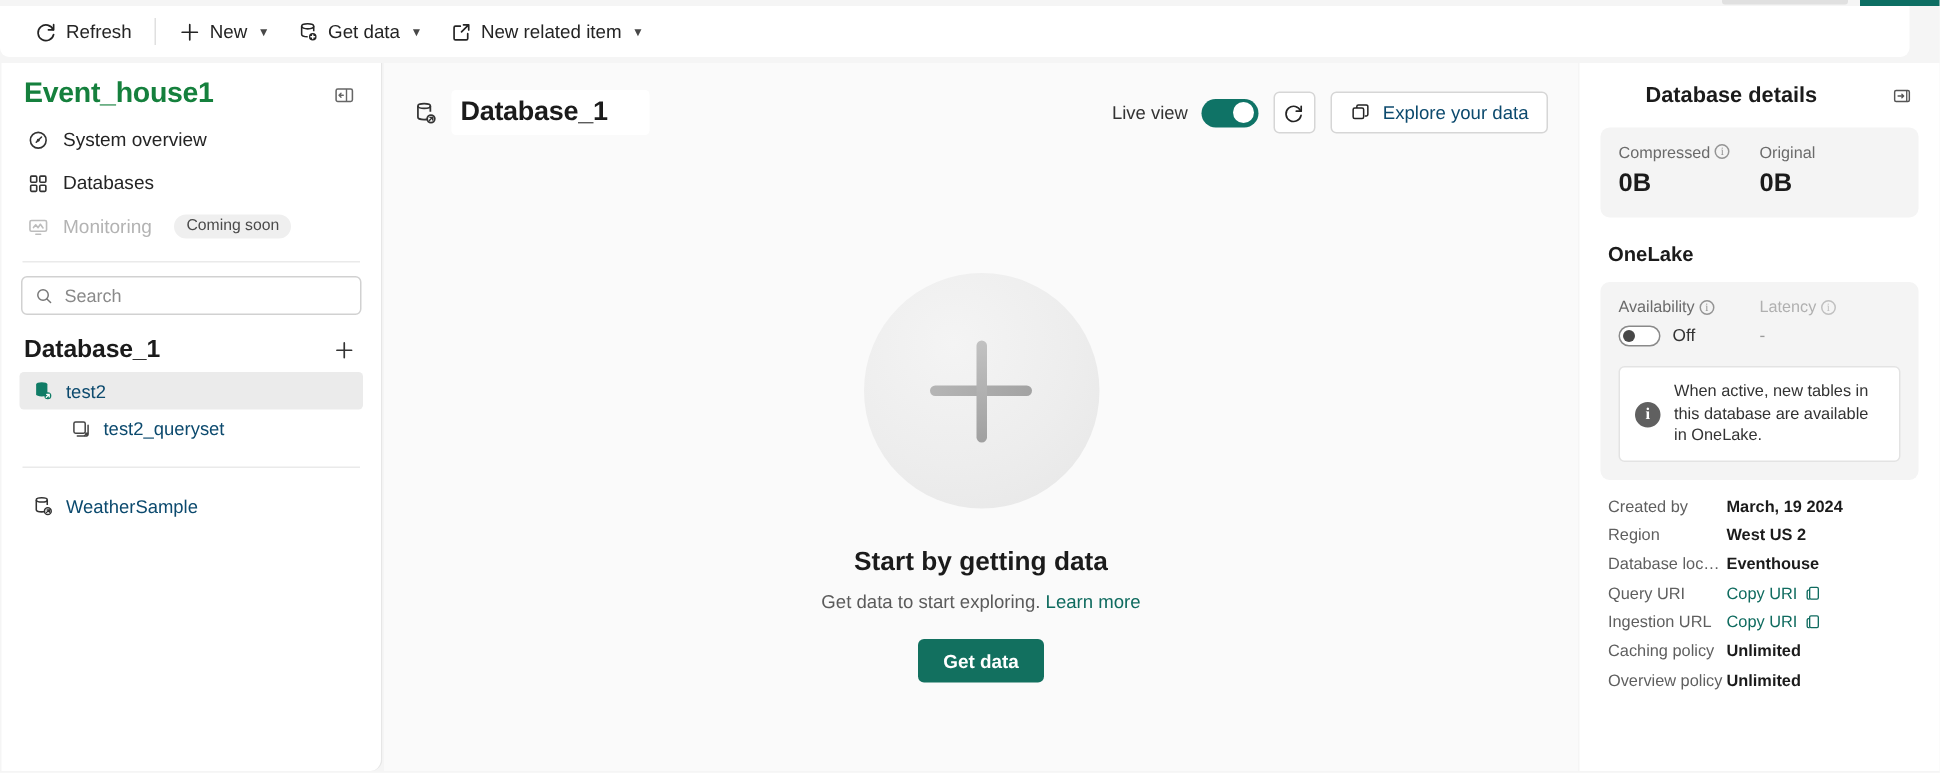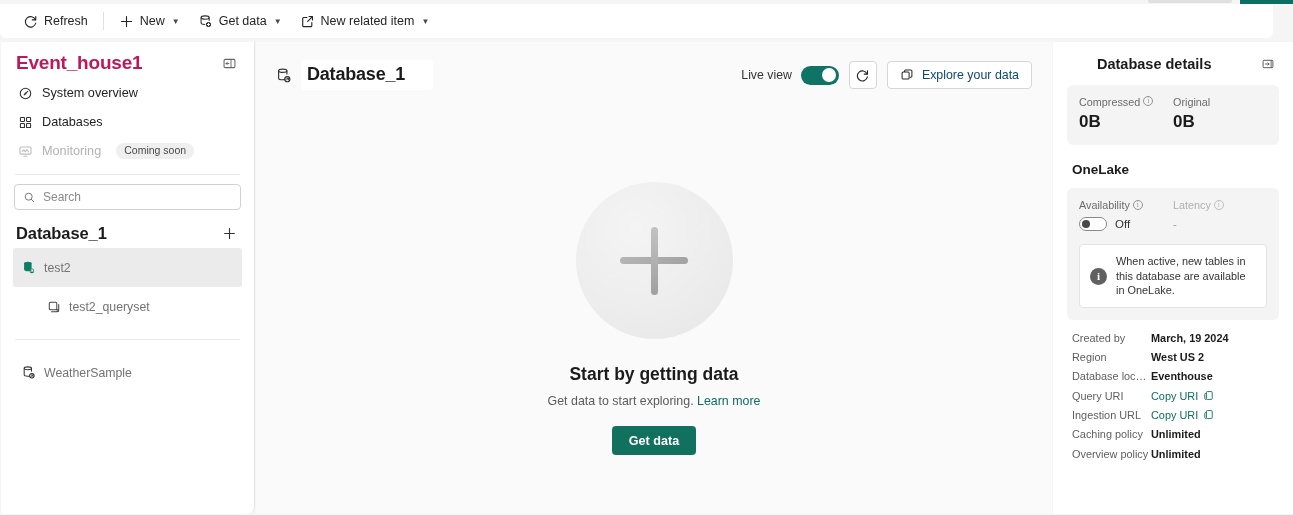--- a/index.html
+++ b/index.html
@@ -41,21 +41,21 @@
   #sidebar {
     position: absolute; top: 42px; left: 1px; width: 254px; height: 472px;
     background: #ffffff;
     border-radius: 0 0 8px 0;
     border-right: 1px solid #e6e6e6;
   }
   #sidebar-title-row {
     display: flex; align-items: center; justify-content: space-between;
     padding: 10px 14px 4px 15px;
   }
-  #sidebar-title { font-size: 19px; font-weight: 600; letter-spacing: -0.2px; color: #be185d; }
+  #sidebar-title { font-size: 19px; font-weight: 600; letter-spacing: -0.2px; color: #15803d; }
   #collapse-btn {
     width: 22px; height: 20px; display:flex; align-items:center; justify-content:center;
     cursor: pointer; border-radius: 3px;
   }
 
   .nav-item {
     display: flex; align-items: center; gap: 9px;
     height: 28px; margin: 1px 10px; padding: 0 7px;
     font-size: 12.7px; color: #242424; cursor: pointer; border-radius: 4px;
   }
@@ -82,22 +82,22 @@
   #db-head-row {
     display:flex; align-items:center; justify-content: space-between;
     padding: 12px 14px 4px 15px;
   }
   #db-head-title { font-size: 16.5px; font-weight: 600; color: #1b1b1b; letter-spacing: -0.1px; }
   #db-add-btn { width: 22px; height: 22px; display:flex; align-items:center; justify-content:center;
     cursor:pointer; border-radius:3px; font-size: 17px; color: #333; line-height:1; }
 
   .tree-item {
     display:flex; align-items:center; gap: 8px;
-    height: 39px; margin: 0 12px; padding: 0 8px;
-    font-size: 12.3px; color: #737373; cursor: pointer; border-radius: 3px;
+    height: 25px; margin: 0 12px; padding: 0 8px;
+    font-size: 12.3px; color: #0c4a6e; cursor: pointer; border-radius: 3px;
   }
   .tree-item.selected { background: #ebebeb; }
   .tree-item.indent { padding-left: 34px; }
   .tree-item.indent2 { padding-left: 8px; }
 
   
   #main {
     position: absolute; top: 42px; left: 256px; width: 796px; height: 472px;
     background: #fafafa;
   }

